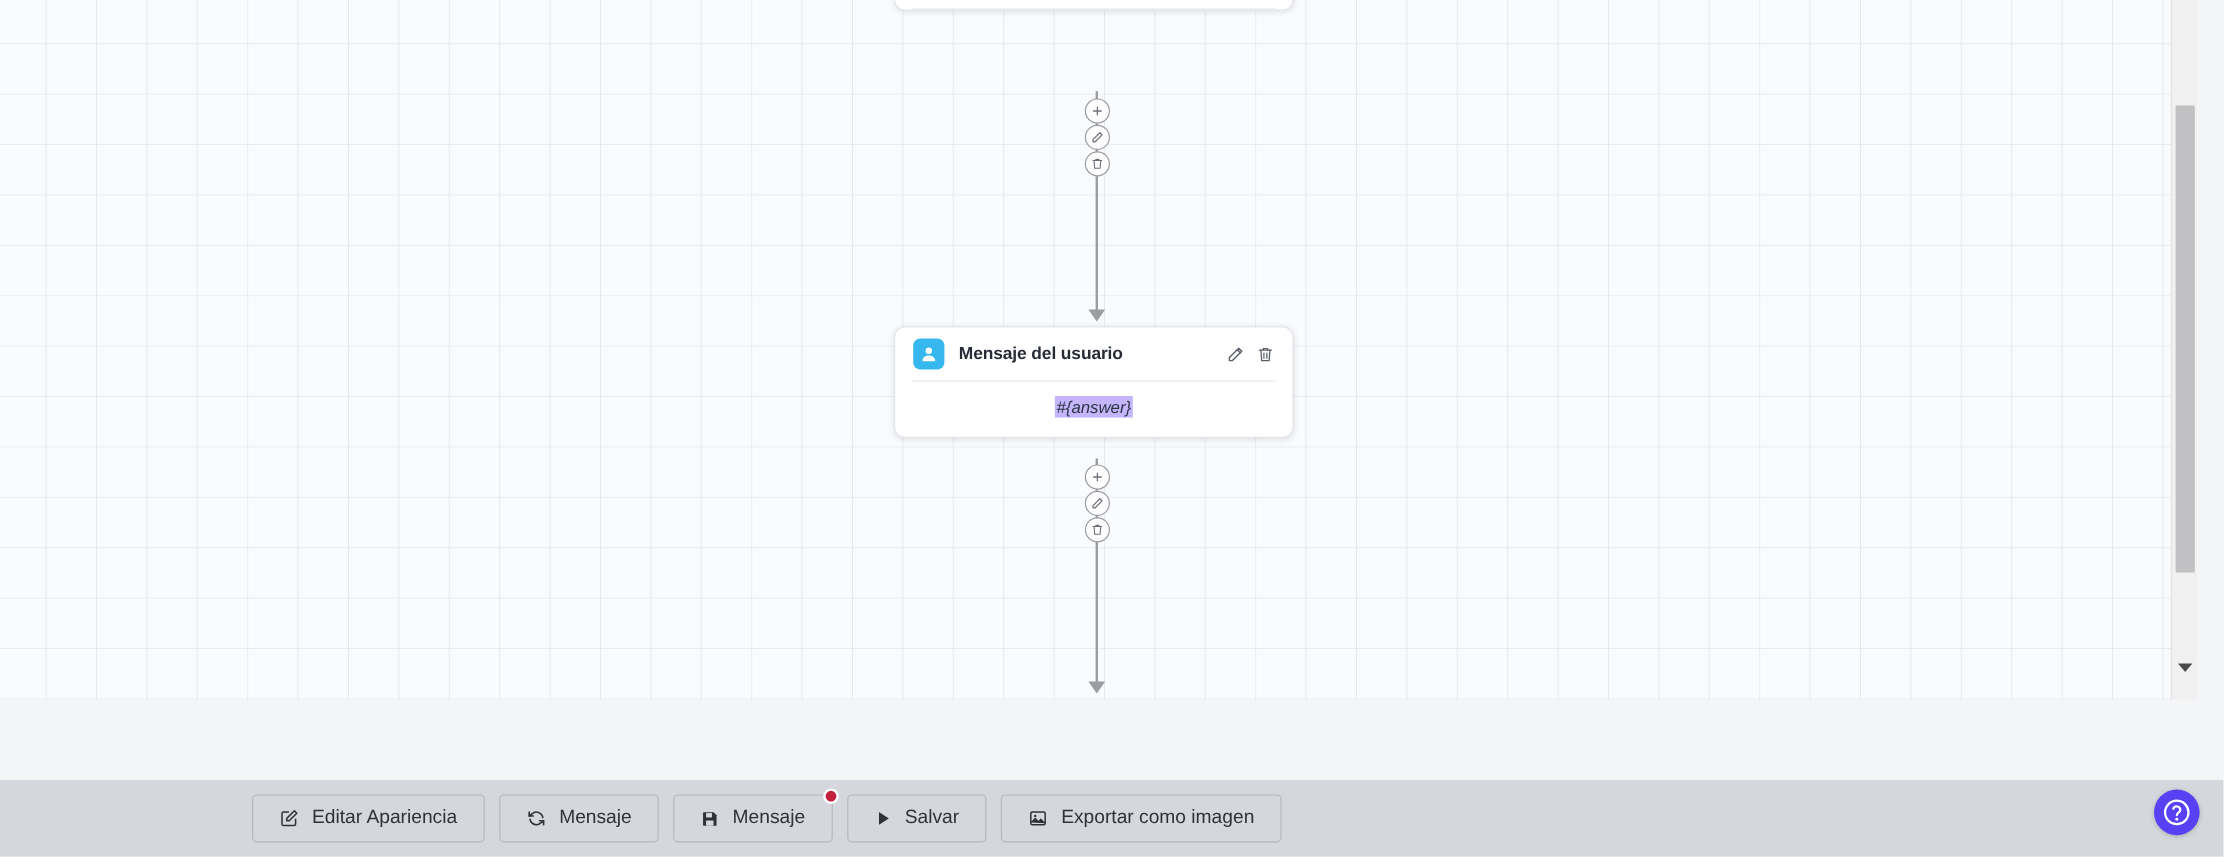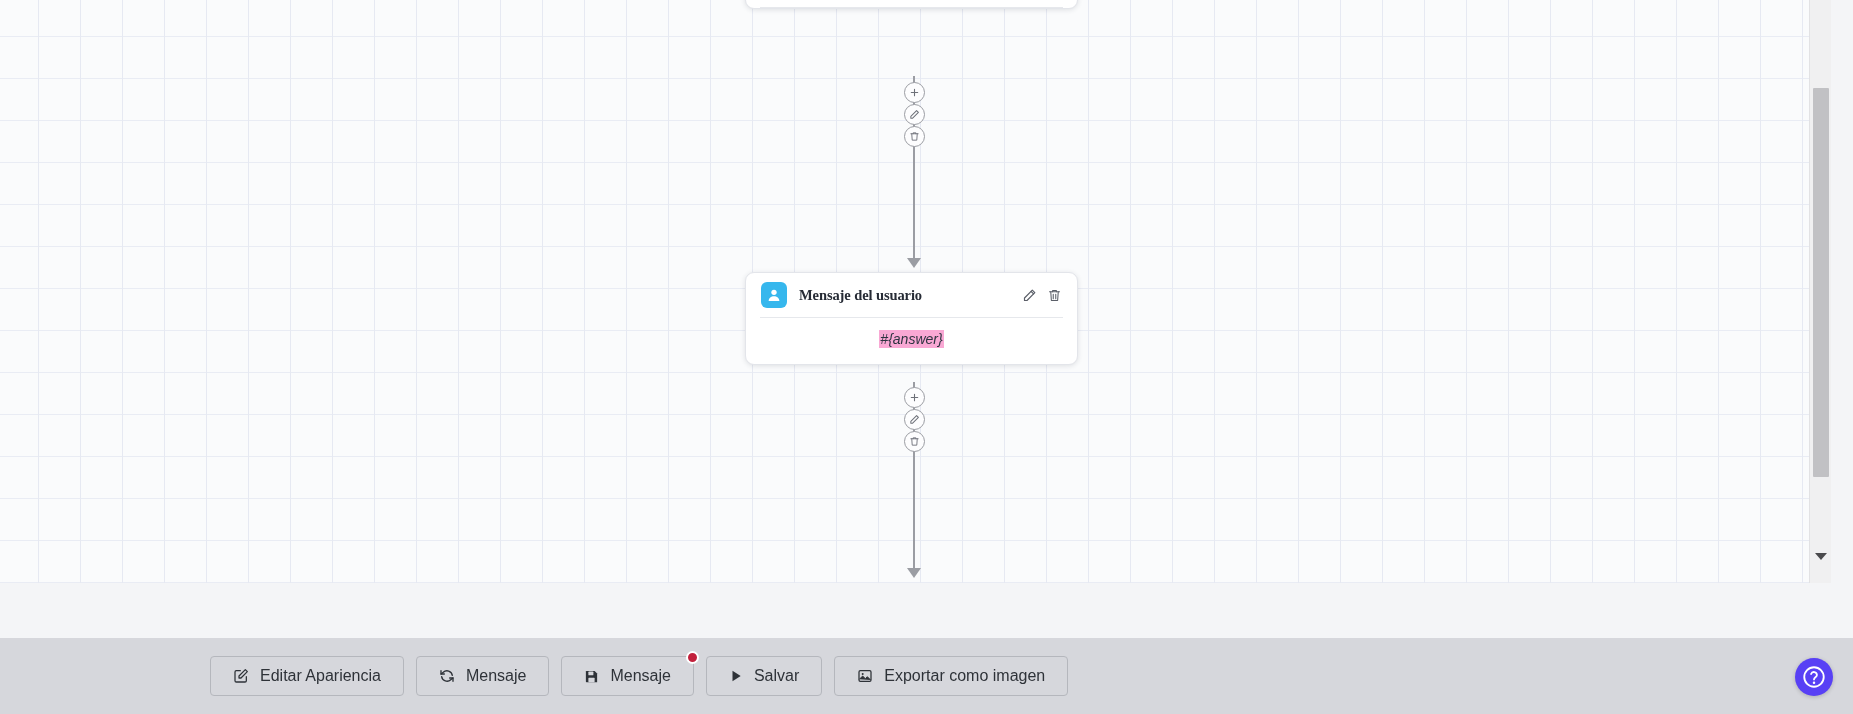--- a/index.html
+++ b/index.html
@@ -44,21 +44,20 @@
     border-radius: 9px;
     box-shadow: 0 1px 5px rgba(40,45,60,.13);
     padding: 0;
   }
 
   .node-head {
     display: flex;
     align-items: center;
     height: 44px;
     padding: 0 14px 0 15px;
-    font-family: Liberation Serif, serif;
   }
 
   .node-icon {
     width: 26px;
     height: 26px;
     border-radius: 6px;
     flex: 0 0 26px;
     display: flex;
     align-items: center;
     justify-content: center;
@@ -94,21 +93,21 @@
   .node-body {
     padding: 12px 16px 16px 16px;
     font-size: 13.5px;
     color: #3d424c;
     min-height: 44px;
   }
   .node-body.centered { text-align: center; }
 
   .tag-var {
     display: inline-block;
-    background: #f9a8d4;
+    background: #c4b5fd;
     color: #2d3340;
     font-style: italic;
     font-size: 14px;
     padding: 0 1px;
     line-height: 18px;
   }
 
   
   .conn-line {
     position: absolute;
@@ -184,21 +183,21 @@
     border-right: 6px solid transparent;
     border-top: 7px solid #4a4a4d;
   }
 
   
   #toolbar {
     position: absolute;
     left: 0;
     bottom: 0;
     width: 1853px;
-    height: 76px;
+    height: 64px;
     background: #d6d7dc;
     display: flex;
     align-items: center;
   }
 
   #toolbar-inner {
     display: flex;
     align-items: center;
     gap: 12px;
     margin-left: 210px;

